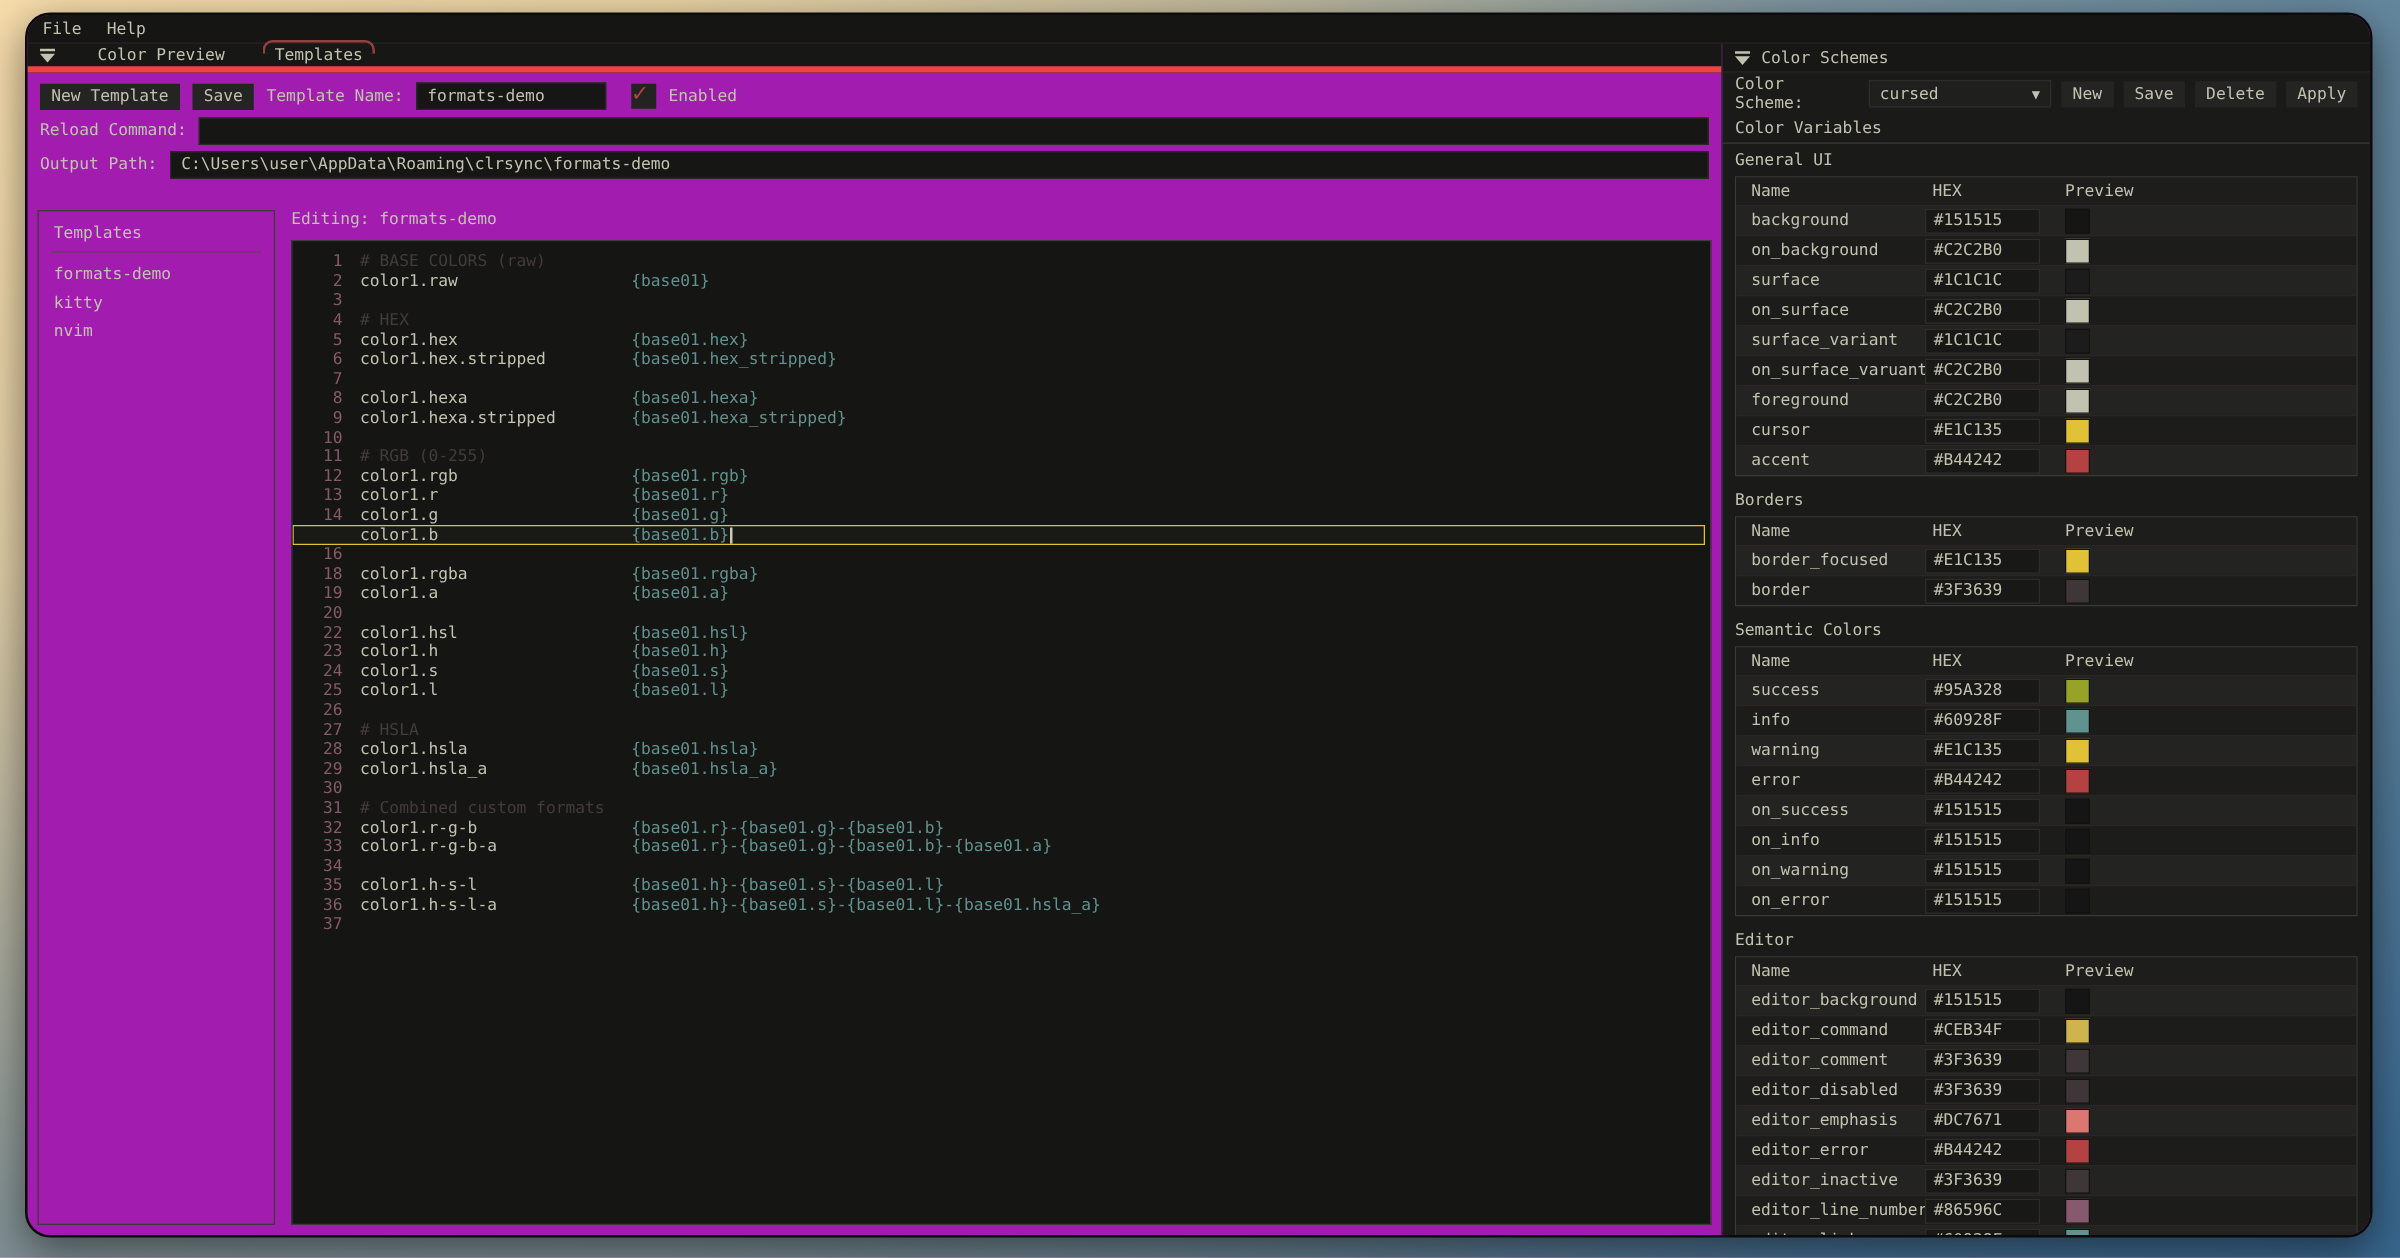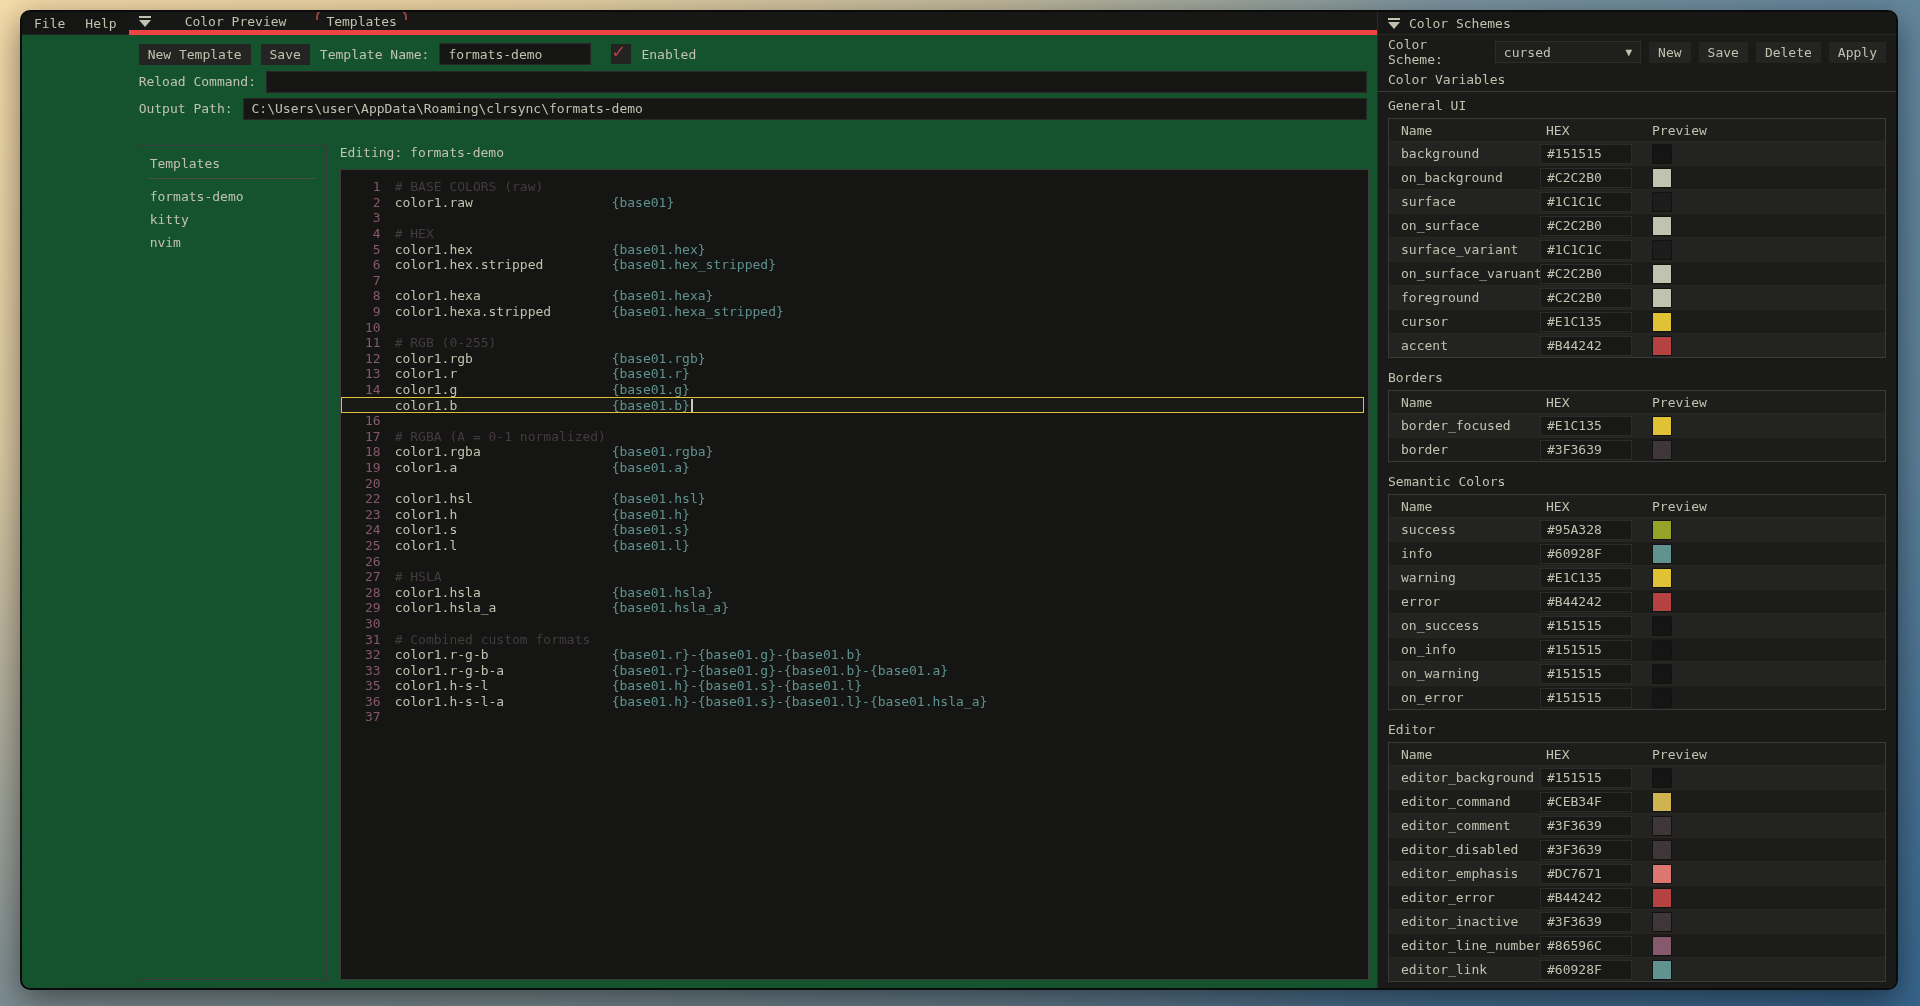--- a/index.html
+++ b/index.html
@@ -6,23 +6,23 @@
   html,body { width:1920px; height:1006px; overflow:hidden; }
   body {
     font-family:"DejaVu Sans Mono","Liberation Mono",monospace;
     font-size:13px; color:#C2C2B0;
     background:
       linear-gradient(to bottom, rgba(16,70,120,0) 0%, rgba(16,70,120,0.10) 45%, rgba(14,70,125,0.52) 100%),
       linear-gradient(to right, #F7DCAB 0%, #EBD4A5 28%, #C2BA9D 52%, #7D95A0 75%, #64879E 100%);
   }
   .window {
     position:absolute; left:20px; top:10px; width:1878px; height:980px;
-    background:#14532d; border:2px solid #0B0B0B; border-radius:10px;
+    background:#a21caf; border:2px solid #0B0B0B; border-radius:20px;
     box-shadow:0 10px 34px rgba(0,0,0,0.5);
-    overflow:hidden; display:flex; flex-direction:row;
+    overflow:hidden; display:flex; flex-direction:column;
   }
   .menubar { height:23px; flex:none; display:flex; align-items:center; gap:20px;
     padding:0 12px; background:#151513; border-bottom:1px solid #262624; }
   .menu-item { cursor:default; }
   .body-row { flex:1; display:flex; min-height:0; }
   .left-region { flex:1; display:flex; flex-direction:column; min-width:0;
     border-right:1px solid #2B2B29; }
   .right-panel { width:518px; flex:none; display:flex; flex-direction:column;
     overflow:hidden; background:#1A1A18; }
 
@@ -254,26 +254,20 @@
                 <span class="caret on"></span>
               </div>
 
               <div class="eline">
                 <span class="gutter">16</span>
                 <span class="lname"></span>
                 <span class="lvalue"></span>
                 
               </div>
 
-              <div class="eline comment">
-                <span class="gutter">17</span>
-                <span class="lname"># RGBA (A = 0-1 normalized)</span>
-                <span class="lvalue"></span>
-                
-              </div>
 
               <div class="eline">
                 <span class="gutter">18</span>
                 <span class="lname">color1.rgba</span>
                 <span class="lvalue">{base01.rgba}</span>
                 
               </div>
 
               <div class="eline">
                 <span class="gutter">19</span>
@@ -367,20 +361,26 @@
                 
               </div>
 
               <div class="eline">
                 <span class="gutter">33</span>
                 <span class="lname">color1.r-g-b-a</span>
                 <span class="lvalue">{base01.r}-{base01.g}-{base01.b}-{base01.a}</span>
                 
               </div>
 
+              <div class="eline">
+                <span class="gutter">34</span>
+                <span class="lname"></span>
+                <span class="lvalue"></span>
+                
+              </div>
 
               <div class="eline">
                 <span class="gutter">35</span>
                 <span class="lname">color1.h-s-l</span>
                 <span class="lvalue">{base01.h}-{base01.s}-{base01.l}</span>
                 
               </div>
 
               <div class="eline">
                 <span class="gutter">36</span>

